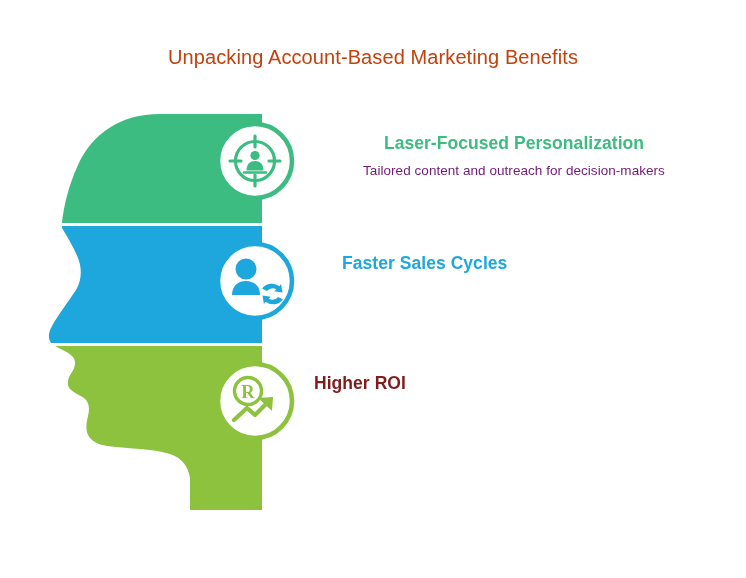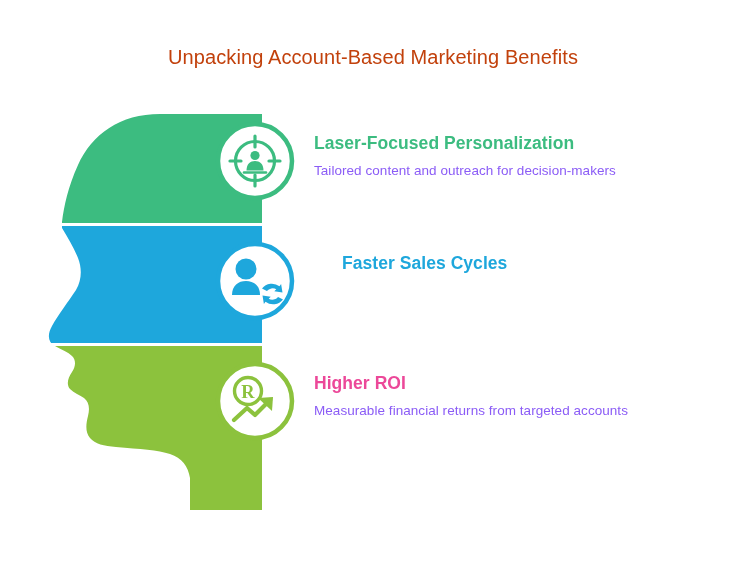--- a/index.html
+++ b/index.html
@@ -45,25 +45,25 @@
   }
   .benefit-title {
     font-size: 17.5px;
     font-weight: bold;
     margin: 0 0 9px 0;
     letter-spacing: 0.05px;
   }
   .benefit-desc {
     font-size: 13.5px;
     font-weight: 400;
-    color: #8b5cf6;
+    color: #701a75;
     margin: 0;
     letter-spacing: 0.05px;
   }
-  #row-0 { top: 133px; }
+  #row-0 { top: 133px; text-align: center; }
   #row-1 { top: 253px; }
   #row-2 { top: 373px; }
 </style>
 </head>
 <body style="background: rgb(255, 255, 255);">
 
 <div id="infographic">
 
   <div id="page-title" style="color: #c2410c;">Unpacking Account-Based Marketing Benefits</div>
 
@@ -152,17 +152,16 @@
   <div class="benefit-row" id="row-0">
     <div class="benefit-title" style="color: rgb(60, 188, 128);">Laser-Focused Personalization</div>
     <div class="benefit-desc">Tailored content and outreach for decision-makers</div>
   </div>
 
   <div class="benefit-row" id="row-1">
     <div class="benefit-title" style="color: rgb(30, 167, 220); margin-left: 28px;">Faster Sales Cycles</div>
   </div>
 
   <div class="benefit-row" id="row-2">
-    <div class="benefit-title" style="color: #ec4899;">Higher ROI</div>
-    <div class="benefit-desc">Measurable financial returns from targeted accounts</div>
+    <div class="benefit-title" style="color: #7f1d1d;">Higher ROI</div>
   </div>
 
 </div>
 
 </body></html>

